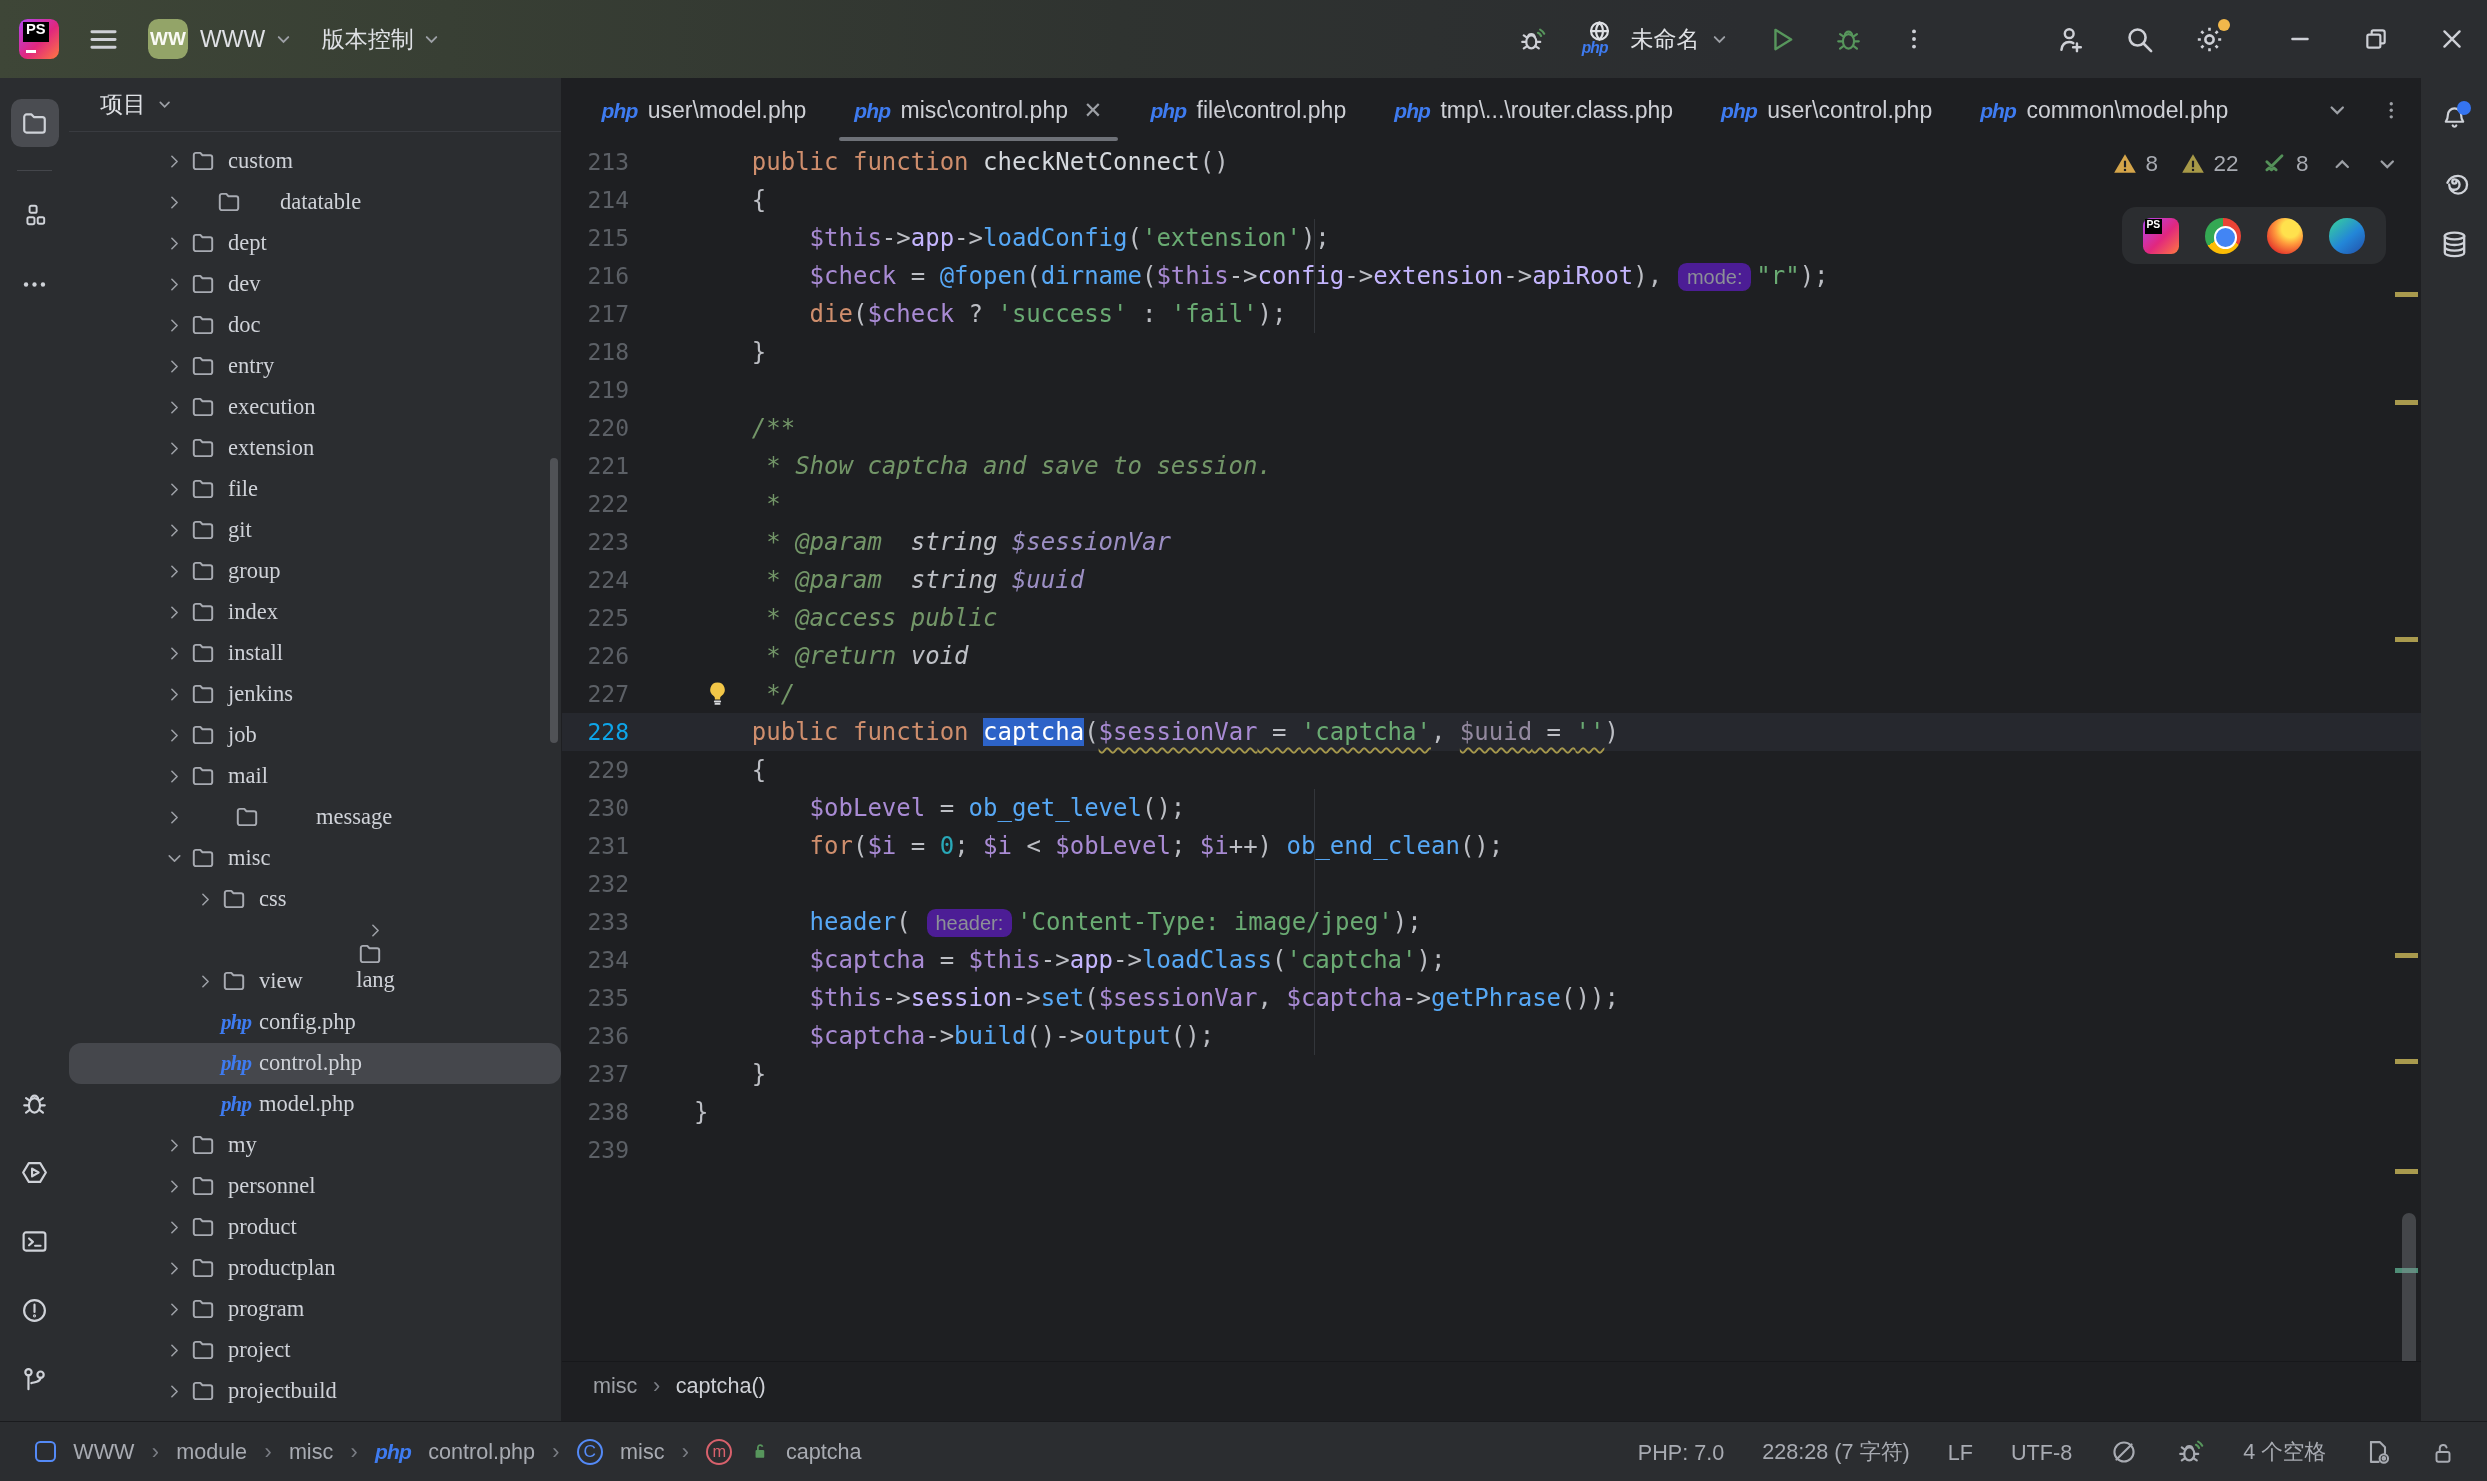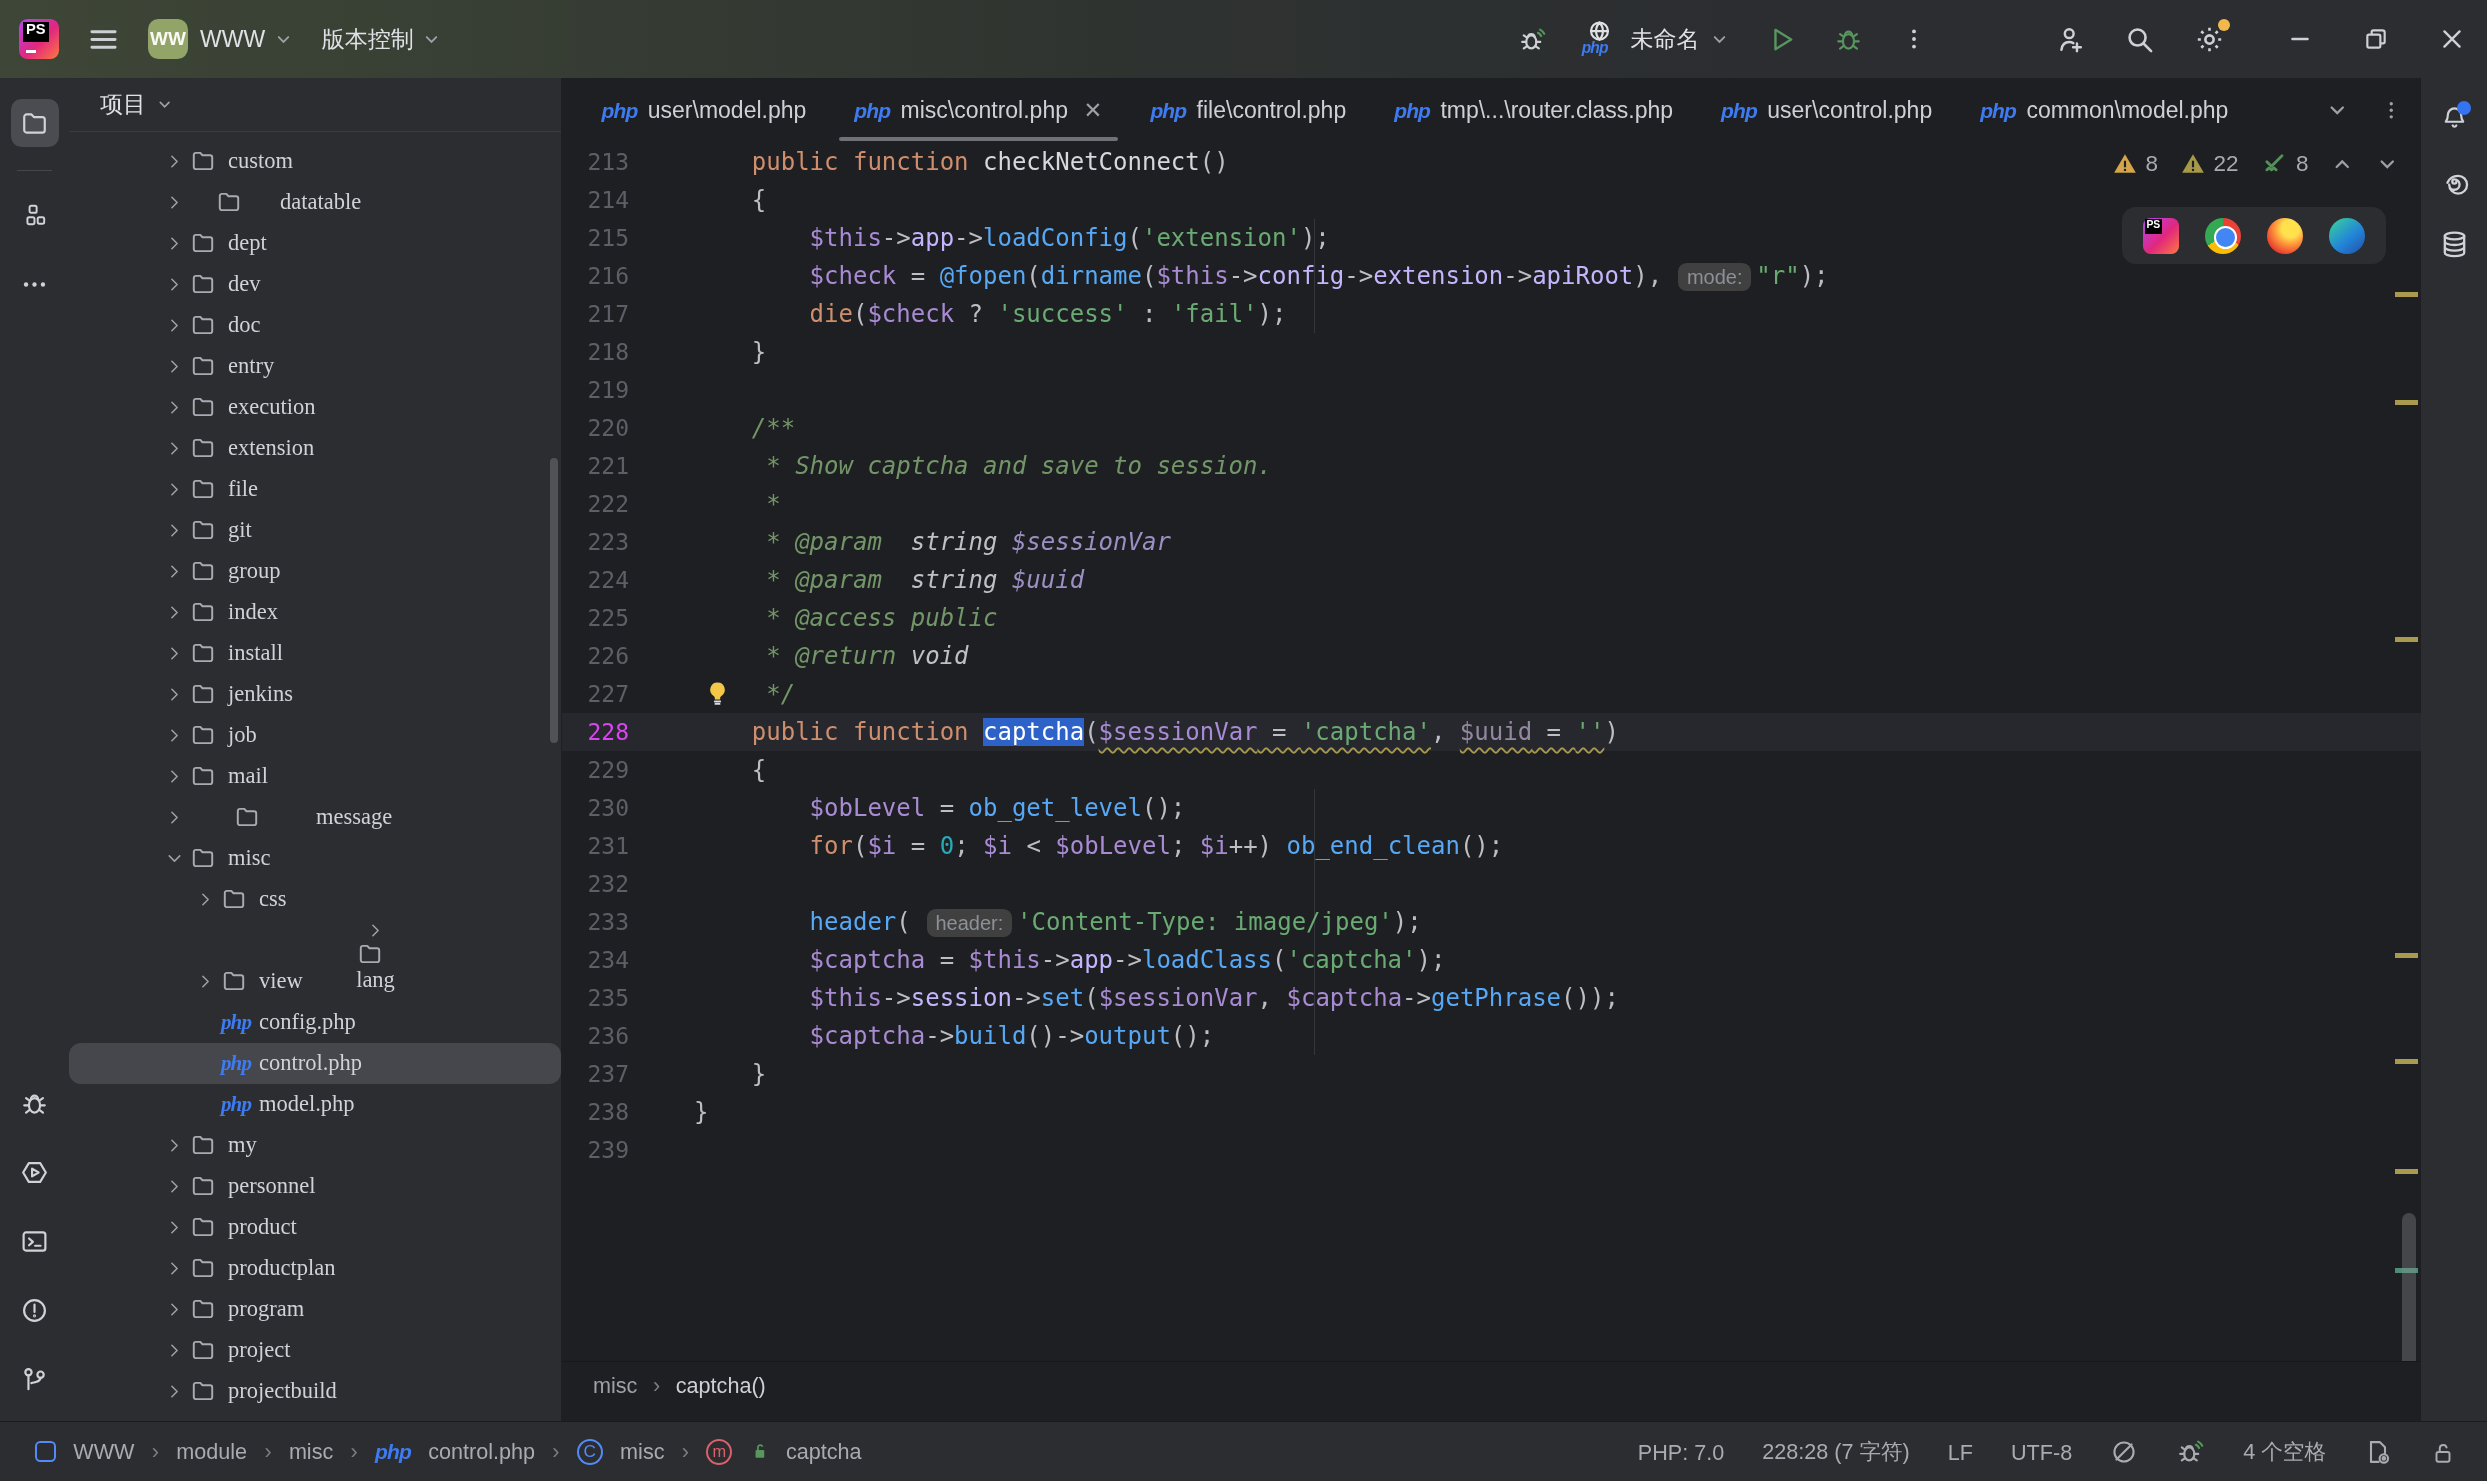--- a/index.html
+++ b/index.html
@@ -58,34 +58,34 @@
     font-size:23px; color:#CED0D6; }
   .tab .underline { position:absolute; left:8.6px; right:8.6px; bottom:1.7px; height:4.3px; background:#6E7178; border-radius:2.6px; }
   .tab-close { color:#9DA0A6; font-size:22.5px; margin-left:5.2px; }
   #tabbar .tab-actions { margin-left:auto; display:flex; align-items:center; gap:31px; padding-right:19px; color:#9DA0A6; }
 
   #codearea { position:relative; height:1218px; overflow:hidden; }
   .code-row { position:relative; height:38px; display:flex; align-items:center; white-space:pre;
     font-family:"DejaVu Sans Mono", monospace; font-size:24px; }
   .code-row.current { background:#26282E; }
   .ln { width:67px; text-align:right; color:#5C6066; flex:none; font-size:23px; }
-  .code-row.current .ln { color:#d946ef; }
+  .code-row.current .ln { color:#0ea5e9; }
   .code-text { margin-left:65px; }
   .bulb { position:absolute; left:141px; top:4.3px; }
   .guide { position:absolute; width:0.9px; background:#33363B; }
 
   .pln { color:#BCBEC4; } .kw { color:#CF8E6D; } .fn { color:#57A8F5; }
   .decl { color:#D5D9DE; } .var { color:#A98BD4; } .prop { color:#c4b5fd; }
   .str { color:#6AAB73; } .num { color:#29A8B8; }
   .cmt { color:#739668; font-style:italic; } .cmttag { color:#739668; font-style:italic; }
   .cmttype { color:#BEC0C6; font-style:italic; } .cmtvar { color:#9C8FC4; font-style:italic; }
   .varfade { color:#93899F; }
   .sel { background:#2D63C8; color:#FFFFFF; }
   .wavy { text-decoration:underline wavy #A6984C 1.7px; text-underline-offset:7px; }
-  .inlay { background:#404040; color:#8C9097; border-radius:8.6px; padding:2.6px 8.6px; font-size:20px;
+  .inlay { background:#4c1d95; color:#8C9097; border-radius:8.6px; padding:2.6px 8.6px; font-size:20px;
     font-family:"Liberation Sans",sans-serif; margin:0 5.2px 0 1.7px; }
 
   #inspections { position:absolute; right:22.5px; top:7px; display:flex; align-items:center; gap:22.5px;
     font-size:22.5px; color:#A8ABB2; }
   #browserbar { position:absolute; right:35px; top:64px; height:57px; background:#2B2D30; border-radius:14px;
     display:flex; align-items:center; gap:26px; padding:0 21px; }
   .bicon { width:36px; height:36px; border-radius:50%; }
   .b-ps { border-radius:7.8px; background:linear-gradient(135deg,#B345F1,#E1277E 55%,#FF7940); position:relative; }
   .b-ps span { position:absolute; left:1.7px; top:1.7px; background:#000; color:#fff; font-size:10.4px; font-weight:bold; padding:0 1.7px 3.5px 1.7px; }
   .b-chrome { background:conic-gradient(#EA4335 0 33%, #FBBC05 0 66%, #34A853 0 100%); position:relative; }

